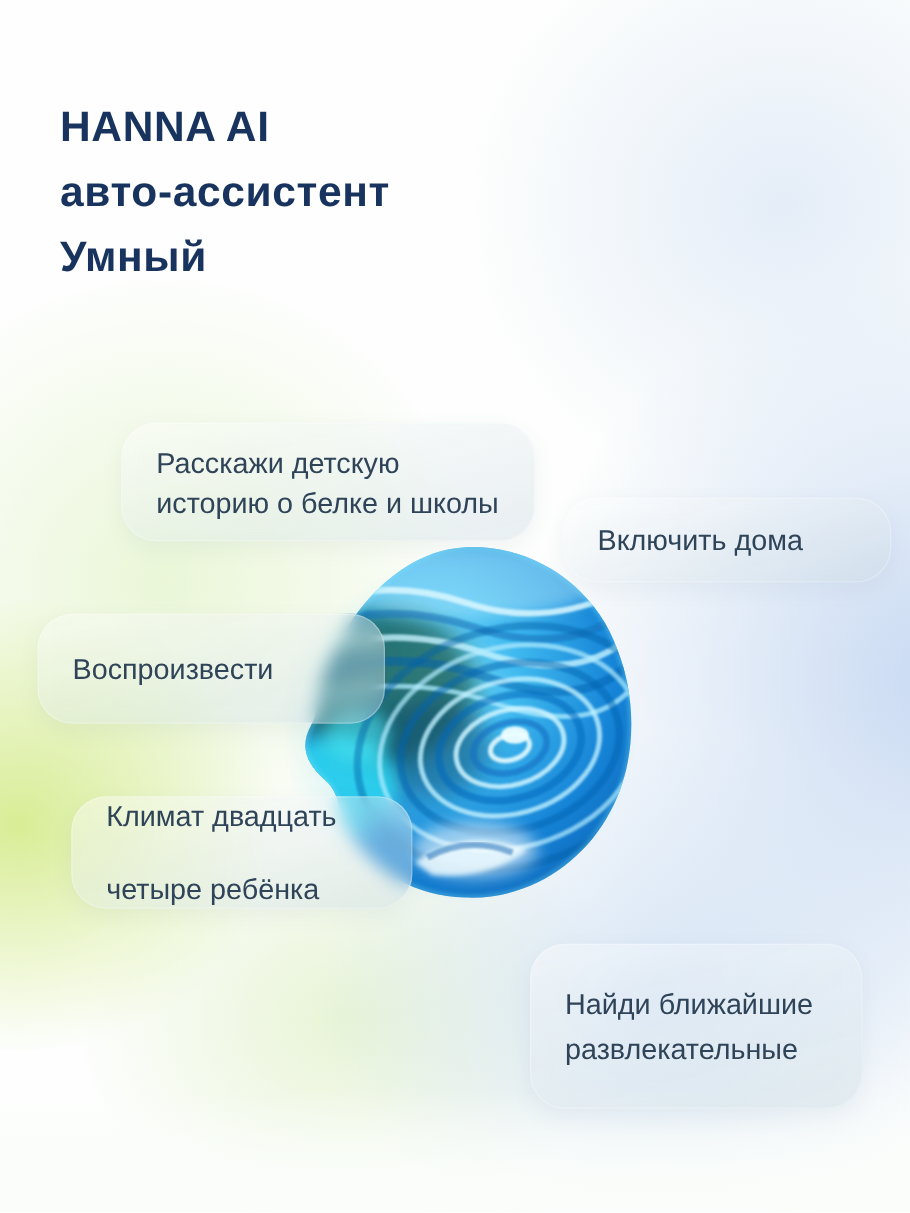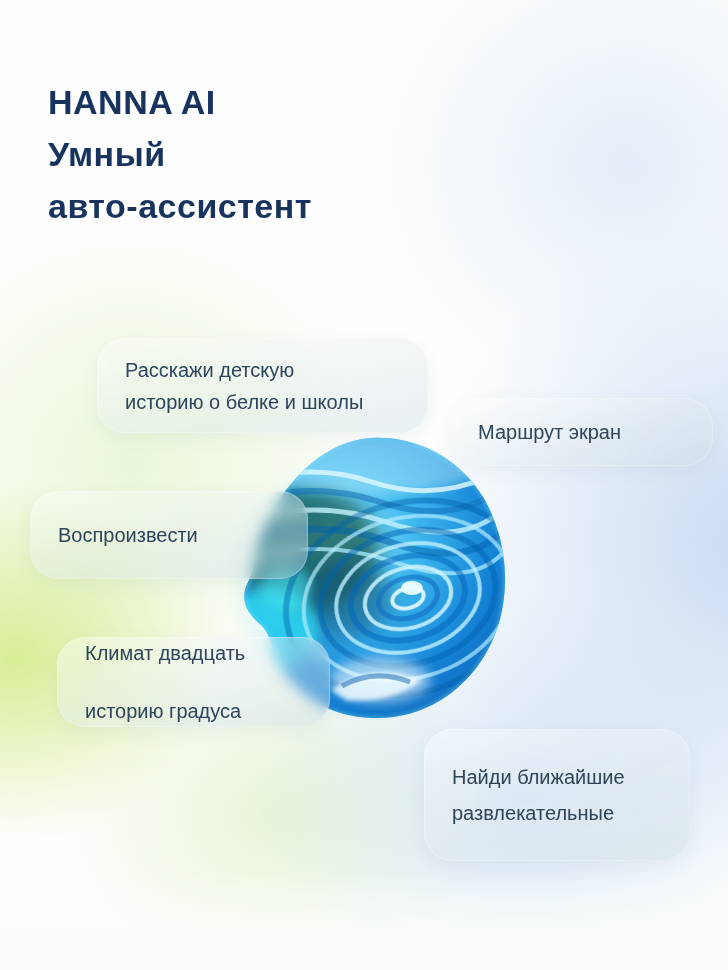--- a/index.html
+++ b/index.html
@@ -30,44 +30,44 @@
     position:absolute;left:178px;top:400px;width:380px;height:370px;z-index:1;
     background:radial-gradient(closest-side, rgba(88,205,242,.45), rgba(88,205,242,.18) 55%, rgba(88,205,242,0) 75%);
   }
   .orb{position:absolute;left:222px;top:428px;width:292px;height:298px;z-index:2;}
   
   .bubble{
     position:absolute;z-index:3;border-radius:28px;
     background:linear-gradient(165deg, rgba(255,255,255,.42), rgba(199,216,223,.40));
     box-shadow:inset 0 0 0 1px rgba(255,255,255,.28), 0 6px 18px rgba(90,120,140,.07);
     backdrop-filter:blur(7px);
-    color:#2f4458;font-size:20px;
+    color:#2f4458;font-size:23px;
     display:flex;flex-direction:column;justify-content:center;
     padding-left:28px;padding-right:16px;box-sizing:border-box;
   }
   .bubble .ln{display:block;line-height:32px;white-space:nowrap;}
   .b-story   {left:97px;  top:338px; width:331px; height:95px;}
   .b-screen  {left:450px; top:398px; width:263px; height:68px;}
   .b-music   {left:30px;  top:491px; width:278px; height:88px;}
   .b-reminder{left:487px; top:548px; width:228px; height:122px;}
   .b-reminder .ln{line-height:34px;}
   .b-climate {left:57px;  top:637px; width:273px; height:90px;justify-content:space-between;}
   .b-route   {left:117px; top:751px; width:269px; height:69px;}
-  .b-places  {left:424px; top:729px; width:266px; height:132px;}
+  .b-places  {left:424px; top:755px; width:266px; height:132px;}
   .b-places .ln{line-height:36px;}
 </style>
 </head>
 <body>
 
 <div class="canvas">
 
   <div class="title-block">
     <div class="brand">HANNA AI</div>
+    <div class="subtitle-line">авто-ассистент</div>
     <div class="subtitle-line">Умный</div>
-    <div class="subtitle-line">авто-ассистент</div>
   </div>
 
   <div class="orb-glow"></div>
 
   <svg class="orb" viewBox="0 0 292 298" xmlns="http://www.w3.org/2000/svg">
     <defs>
       <radialGradient id="base" cx="42%" cy="38%" r="75%">
         <stop offset="0%" stop-color="#8fe8ff"></stop>
         <stop offset="32%" stop-color="#3fb9ef"></stop>
         <stop offset="68%" stop-color="#1583d6"></stop>
@@ -133,31 +133,31 @@
                C35 138 30 122 41 102 C58 62 96 14 148 10 Z" fill="none" stroke="#7ee9ff" stroke-width="3" opacity=".5" filter="url(#b2)"></path>
     </g>
   </svg>
 
   <div class="bubble b-story">
     <span class="ln">Расскажи детскую</span>
     <span class="ln">историю о белке и школы</span>
   </div>
 
   <div class="bubble b-screen">
-    <span class="ln">Маршрут экран</span>
+    <span class="ln">Включить дома</span>
   </div>
 
   <div class="bubble b-music">
     <span class="ln">Воспроизвести</span>
   </div>
 
 
   <div class="bubble b-climate">
     <span class="ln">Климат двадцать</span>
-    <span class="ln">историю градуса</span>
+    <span class="ln">четыре ребёнка</span>
   </div>
 
 
   <div class="bubble b-places">
     <span class="ln">Найди ближайшие</span>
     <span class="ln">развлекательные</span>
   </div>
 
 </div>
 

